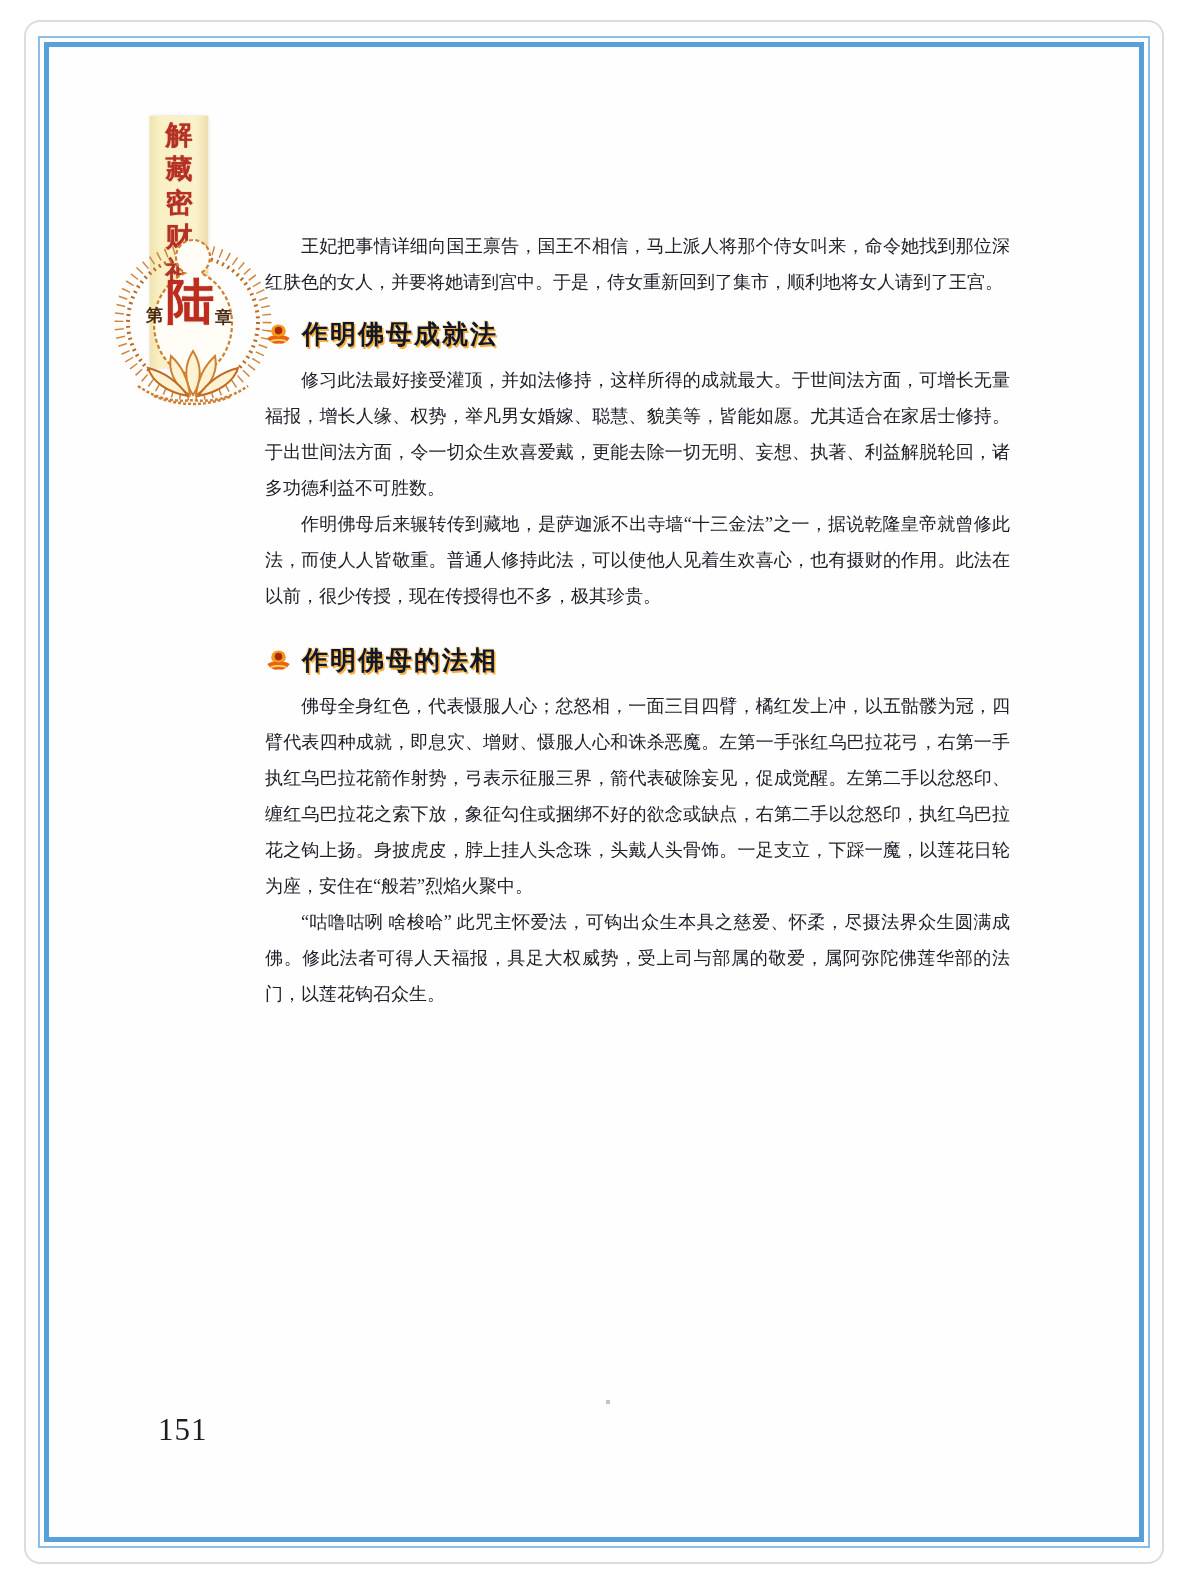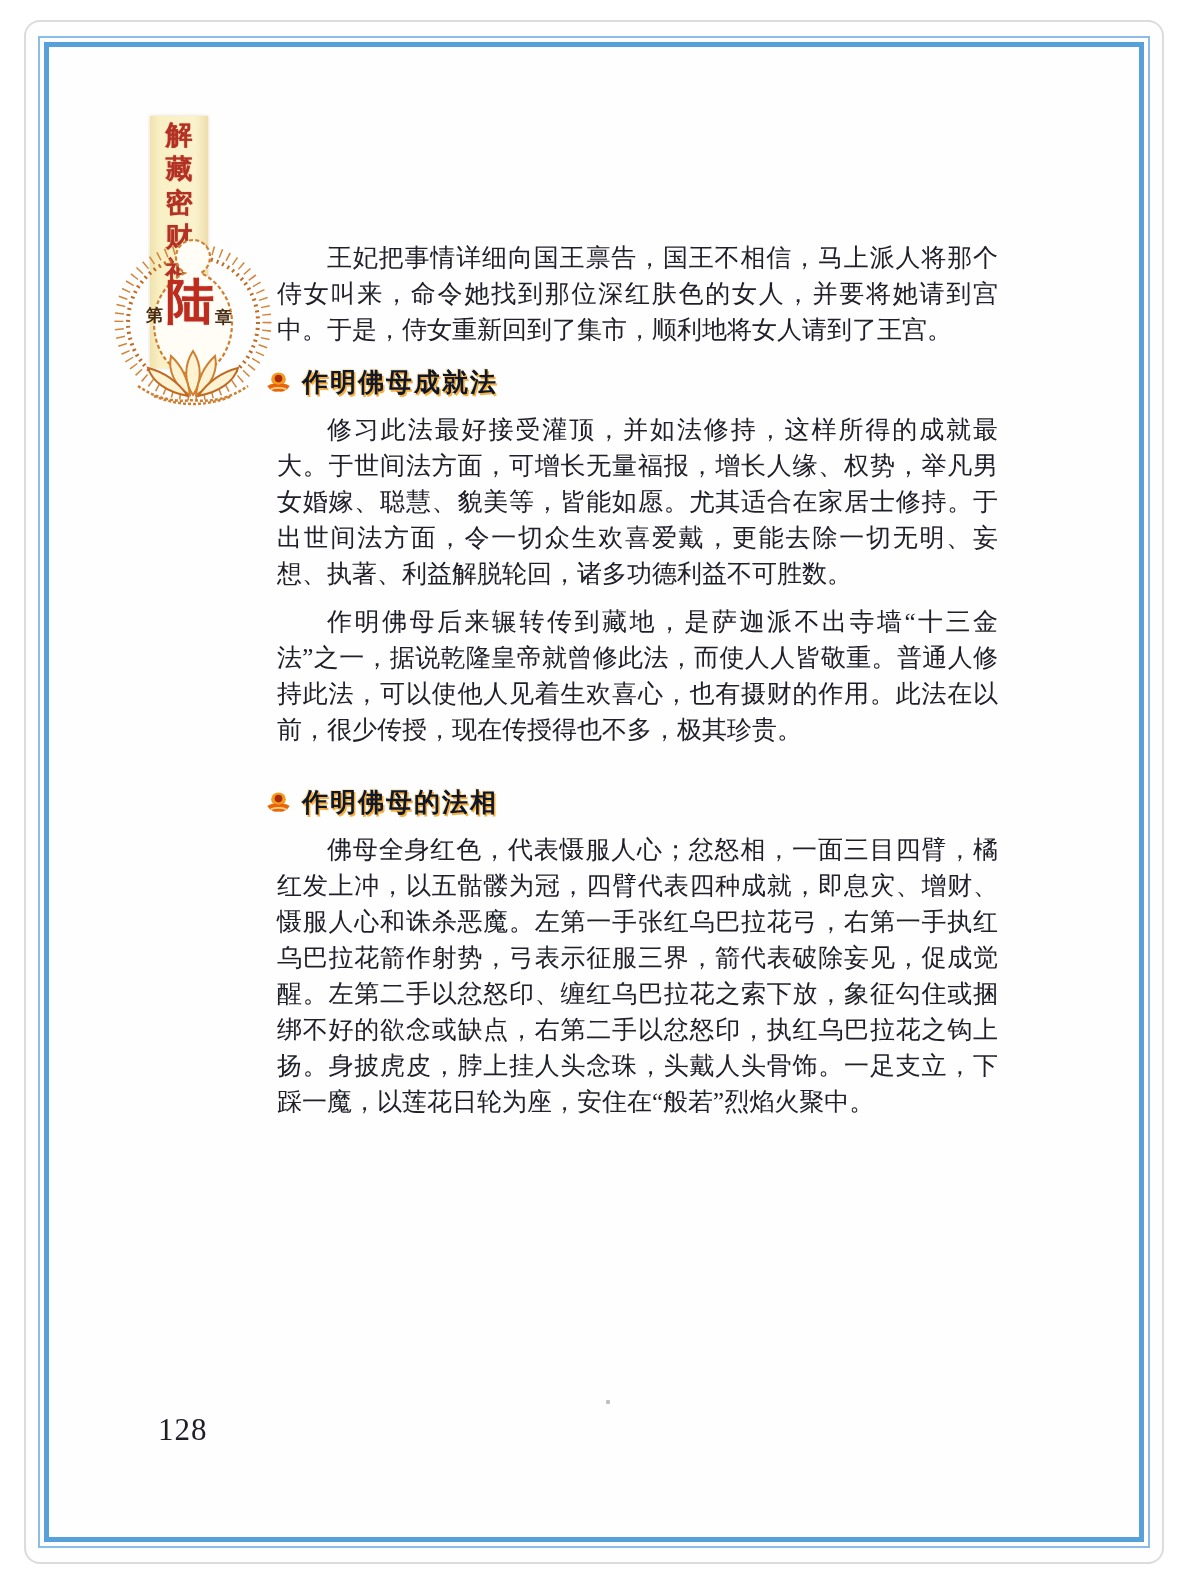--- a/index.html
+++ b/index.html
@@ -46,29 +46,29 @@
     position:absolute;left:58px;top:158px;font-size:48px;font-weight:bold;
     color:#bf2b1c;z-index:3;text-shadow:0 0 1px #8a1408;
     font-family:"Liberation Serif","DejaVu Serif",serif;
   }
   
   .content{
     position:absolute;left:265px;top:228px;width:745px;
     color:#20202b;
   }
   .para{
-    font-size:25px;line-height:36px;text-indent:2em;
+    font-size:18px;line-height:36px;text-indent:2em;
     text-align:justify;text-justify:inter-ideograph;
-    margin:12px;
+    margin:0;
   }
   .section-heading{
     display:flex;align-items:center;gap:10px;
     margin:16px 0 10px 0;height:36px;
   }
-  .section-heading.big-gap{margin-top:36px;}
+  .section-heading.big-gap{margin-top:28px;}
   .section-heading .h-text{
     font-family:"Liberation Sans","DejaVu Sans",sans-serif;
     font-size:26px;font-weight:bold;color:#0f172a;
     text-shadow:1.5px 1.5px 0 rgba(247,166,38,.9),-1px -1px 0 rgba(252,208,120,.55);
     letter-spacing:2px;
   }
   .heading-icon{flex:0 0 auto;}
   
   .page-number{
     position:absolute;left:158px;top:1412px;
@@ -136,17 +136,18 @@
       <circle cx="12" cy="7.5" r="3.4" fill="#a82a08"></circle>
       <path d="M2,14 Q7,11 12,13 Q17,11 22,14 Q18,20 12,19 Q6,20 2,14 Z" fill="#e8650e"></path>
       <path d="M5,17 Q12,14.5 19,17" stroke="#ffd27a" stroke-width="1.6" fill="none"></path>
     </svg>
     <span class="h-text">作明佛母的法相</span>
   </div>
 
   <p class="para">佛母全身红色，代表慑服人心；忿怒相，一面三目四臂，橘红发上冲，以五骷髅为冠，四臂代表四种成就，即息灾、增财、慑服人心和诛杀恶魔。左第一手张红乌巴拉花弓，右第一手执红乌巴拉花箭作射势，弓表示征服三界，箭代表破除妄见，促成觉醒。左第二手以忿怒印、缠红乌巴拉花之索下放，象征勾住或捆绑不好的欲念或缺点，右第二手以忿怒印，执红乌巴拉花之钩上扬。身披虎皮，脖上挂人头念珠，头戴人头骨饰。一足支立，下踩一魔，以莲花日轮为座，安住在“般若”烈焰火聚中。</p>
 
 
+  <p class="para">“咕噜咕咧 啥梭哈” 此咒主怀爱法，可钩出众生本具之慈爱、怀柔，尽摄法界众生圆满成佛。修此法者可得人天福报，具足大权威势，受上司与部属的敬爱，属阿弥陀佛莲华部的法门，以莲花钩召众生。</p>
 </div>
 
 <div class="speck"></div>
 
-<div class="page-number">128</div>
+<div class="page-number">151</div>
 
 </body></html>

